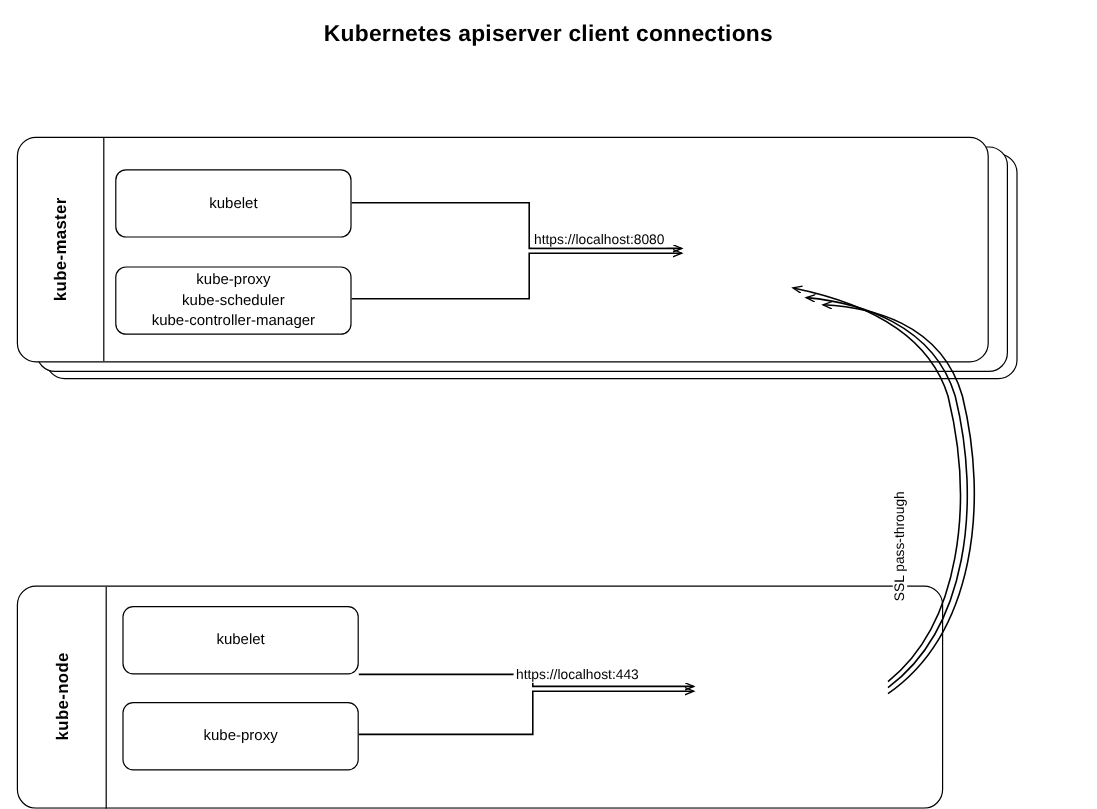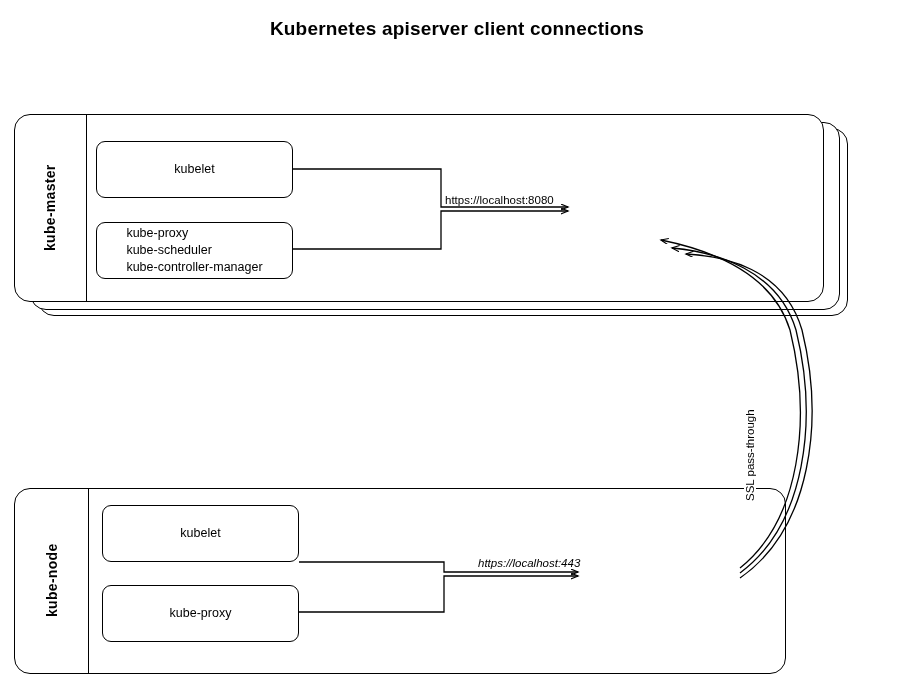--- a/index.html
+++ b/index.html
@@ -64,20 +64,21 @@
   }
   .box {
     position: absolute;
     border: 1.6px solid #000;
     border-radius: 9px;
     background: #fff;
     box-sizing: border-box;
     display: flex;
     align-items: center;
     justify-content: center;
+    text-align: center;
     font-size: 12.5px;
     line-height: 1.35;
     z-index: 4;
   }
   .box .lines span { display: block; }
   .edge-label {
     position: absolute;
     font-size: 11.5px;
     background: #fff;
     padding: 0 2px;
@@ -160,16 +161,16 @@
   </div>
 
   <div class="box" style="left:102px; top:585px; width:197px; height:57px;">
     <div class="lines">
         <span>kube-proxy</span>
       </div>
   </div>
 
 
   <div class="edge-label" style="left:443px; top:194px;">https://localhost:8080</div>
-  <div class="edge-label" style="left:476px; top:557px;font-style:italic;">https://localhost:443</div>
+  <div class="edge-label" style="left:428px; top:557px;">https://localhost:443</div>
   <div class="edge-label vertical" style="left:744px; top:398px; height:110px;">SSL pass-through</div>
 
 </div>
 
 </body></html>

